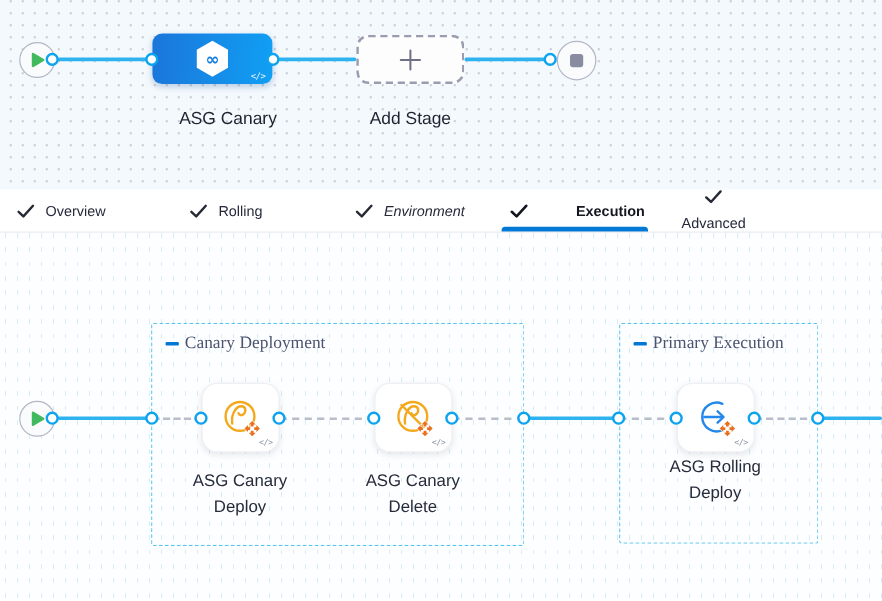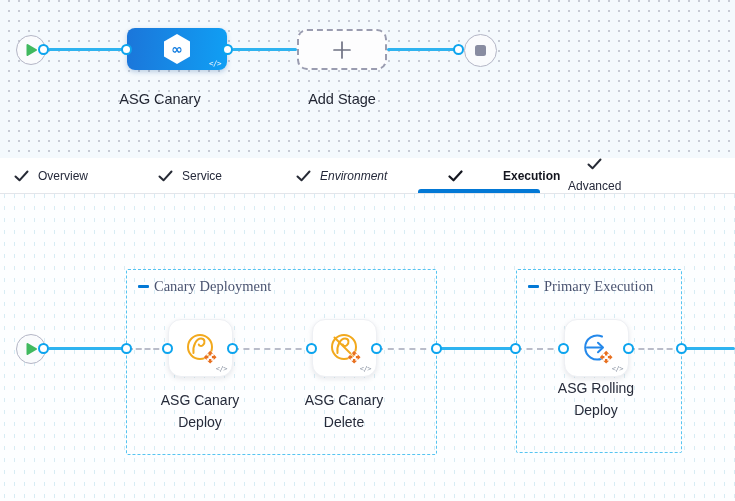--- a/index.html
+++ b/index.html
@@ -100,44 +100,44 @@
 
     <div class="round-node" style="left:464px;top:34px;width:33px;height:33px;">
       <div class="stop-square"></div>
     </div>
 
     <div class="cdot" style="left:38px;top:44px;"></div>
     <div class="cdot" style="left:121px;top:44px;"></div>
     <div class="cdot" style="left:222px;top:44px;"></div>
     <div class="cdot" style="left:453px;top:44px;"></div>
 
-    <div class="graph-label" style="left:100px;top:91px;width:120px;">ASG Canary</div>
+    <div class="graph-label" style="left:130px;top:91px;width:120px;">ASG Canary</div>
     <div class="graph-label" style="left:282px;top:91px;width:120px;">Add Stage</div>
   </div>
 
   <div class="tabbar">
     <div class="tab" style="left:14px;">
       <svg width="15" height="12" viewBox="0 0 15 12">
           <path d="M1.5 6.5 L5.5 10.3 L13.5 1.5" stroke="#262a35" stroke-width="2" fill="none" stroke-linecap="round" stroke-linejoin="round"></path>
         </svg>
       <span class="lbl">Overview</span>
     </div>
     <div class="tab" style="left:158px;">
       <svg width="15" height="12" viewBox="0 0 15 12">
           <path d="M1.5 6.5 L5.5 10.3 L13.5 1.5" stroke="#262a35" stroke-width="2" fill="none" stroke-linecap="round" stroke-linejoin="round"></path>
         </svg>
-      <span class="lbl">Service</span>
+      <span class="lbl">Rolling</span>
     </div>
     <div class="tab" style="left:296px;font-style:italic;">
       <svg width="15" height="12" viewBox="0 0 15 12">
           <path d="M1.5 6.5 L5.5 10.3 L13.5 1.5" stroke="#262a35" stroke-width="2" fill="none" stroke-linecap="round" stroke-linejoin="round"></path>
         </svg>
       <span class="lbl">Environment</span>
     </div>
-    <div class="tab active" style="left:448px;gap:40px;">
+    <div class="tab active" style="left:425px;gap:40px;">
       <svg width="15" height="12" viewBox="0 0 15 12">
           <path d="M1.5 6.5 L5.5 10.3 L13.5 1.5" stroke="#14161f" stroke-width="2.2" fill="none" stroke-linecap="round" stroke-linejoin="round"></path>
         </svg>
       <span class="lbl">Execution</span>
     </div>
     <div class="tab" style="left:568px;flex-direction:column;">
       <svg width="15" height="12" viewBox="0 0 15 12">
           <path d="M1.5 6.5 L5.5 10.3 L13.5 1.5" stroke="#262a35" stroke-width="2" fill="none" stroke-linecap="round" stroke-linejoin="round"></path>
         </svg>
       <span class="lbl">Advanced</span>

